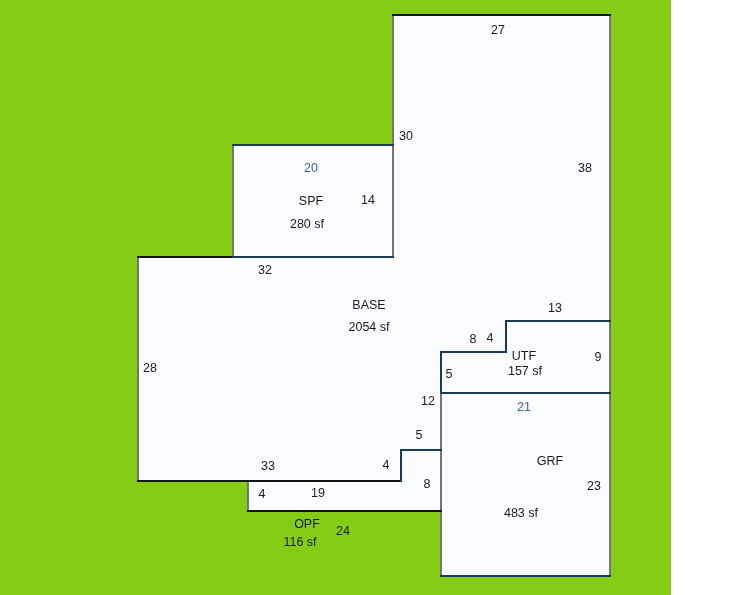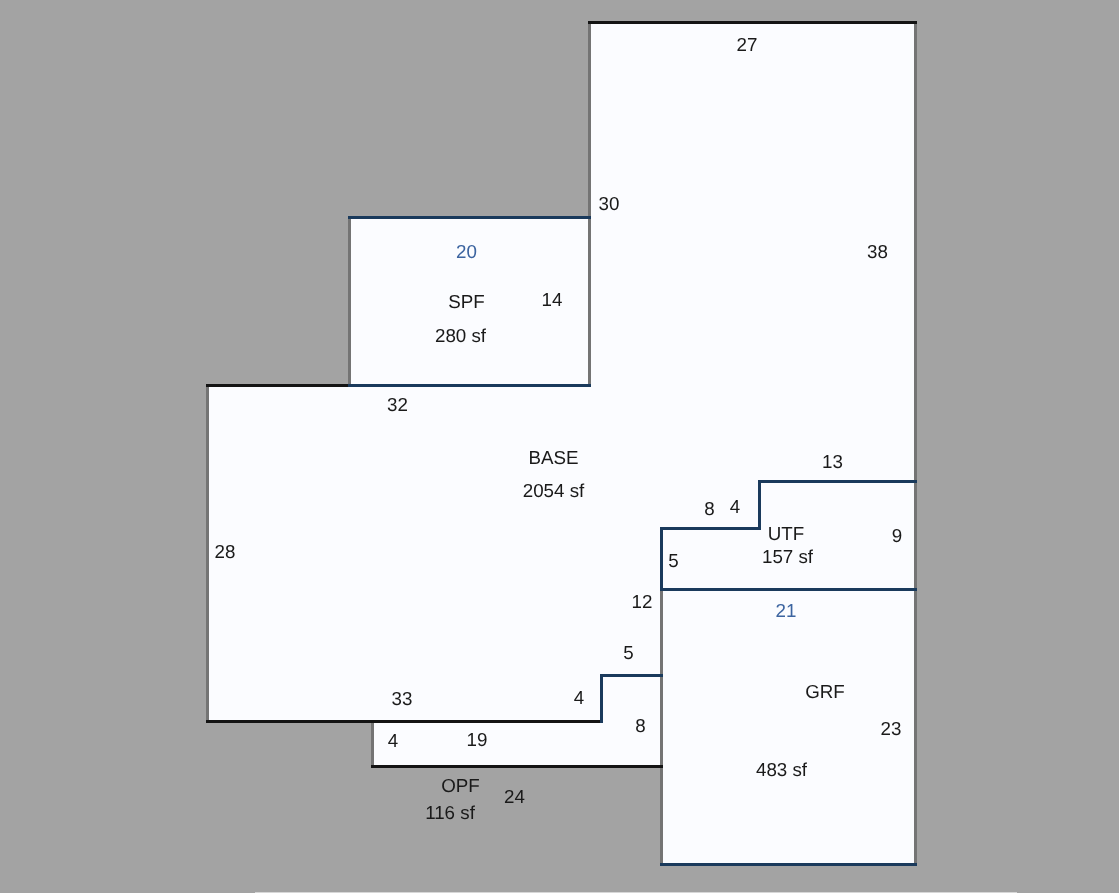--- a/index.html
+++ b/index.html
@@ -3,23 +3,23 @@
 <meta charset="utf-8">
 <style>
   html, body {
     margin: 0;
     padding: 0;
     background: #ffffff;
     font-family: "Liberation Sans", sans-serif;
   }
   .sketch-wrap {
     position: relative;
-    width: 746px;
+    width: 671px;
     height: 595px;
-    background: #a3a3a3;
+    background: #84cc16;
     overflow: hidden;
   }
   svg text {
     font-family: "Liberation Sans", sans-serif;
     font-size: 12.5px;
   }
 </style>
 </head>
 <body>
 

